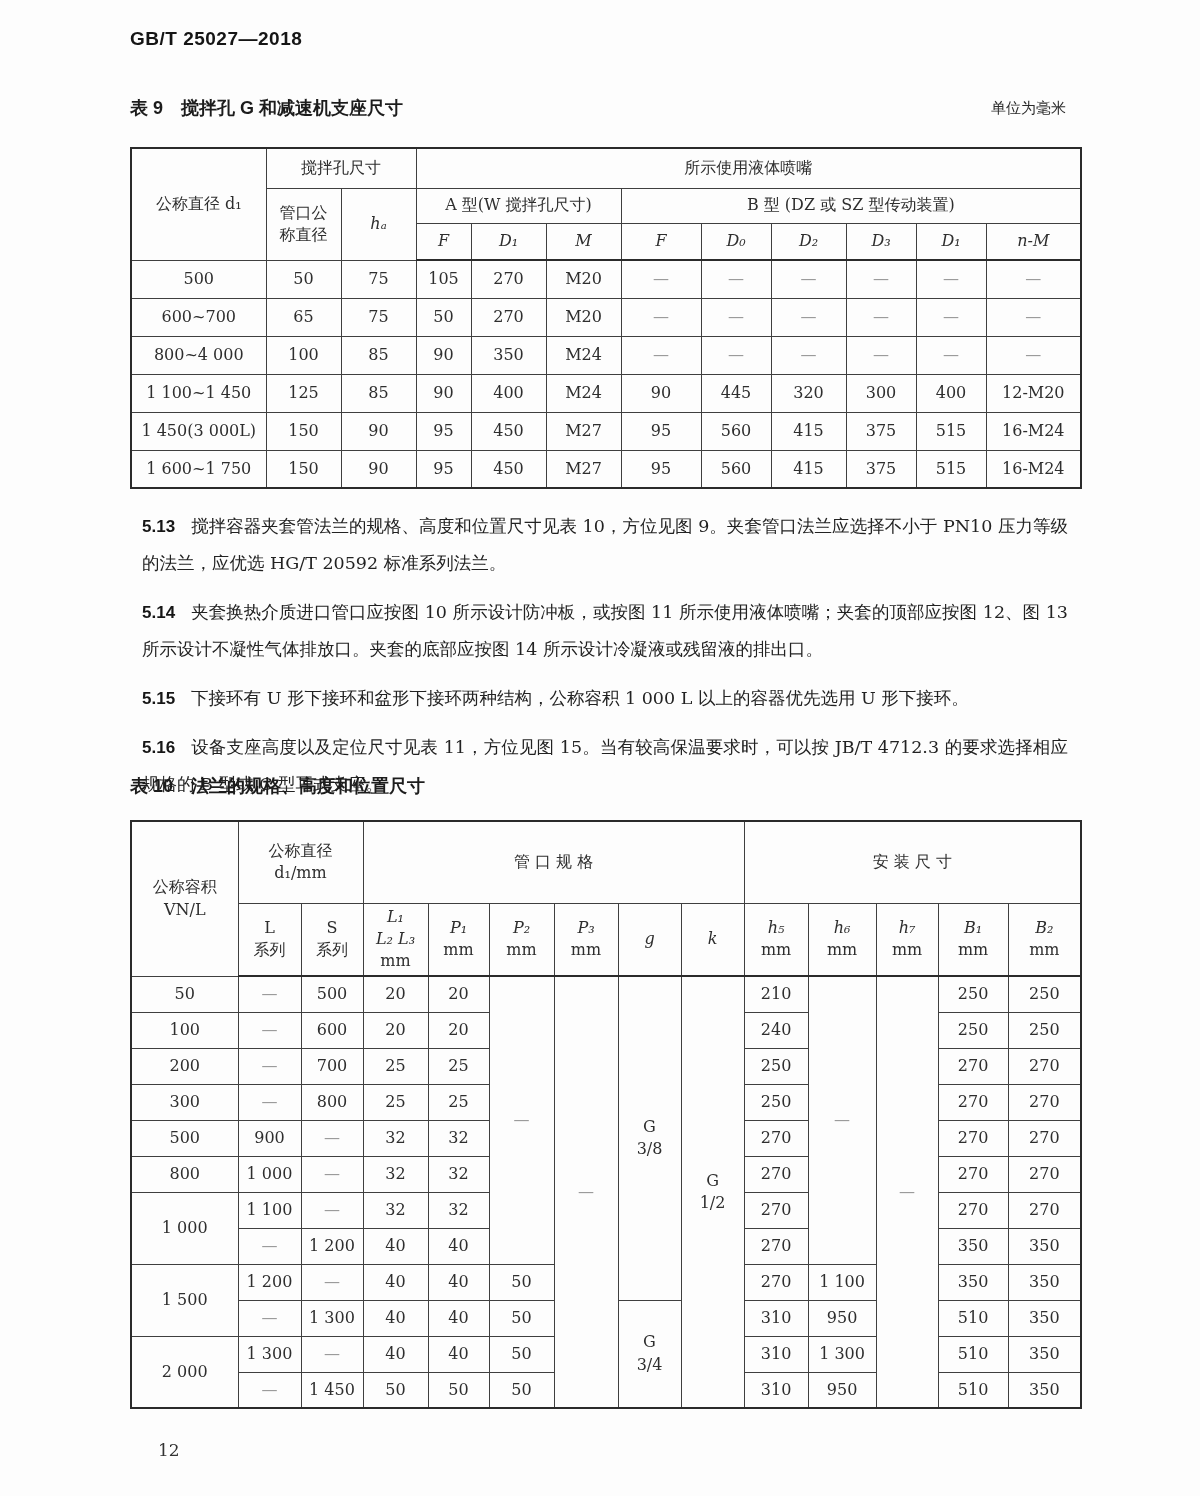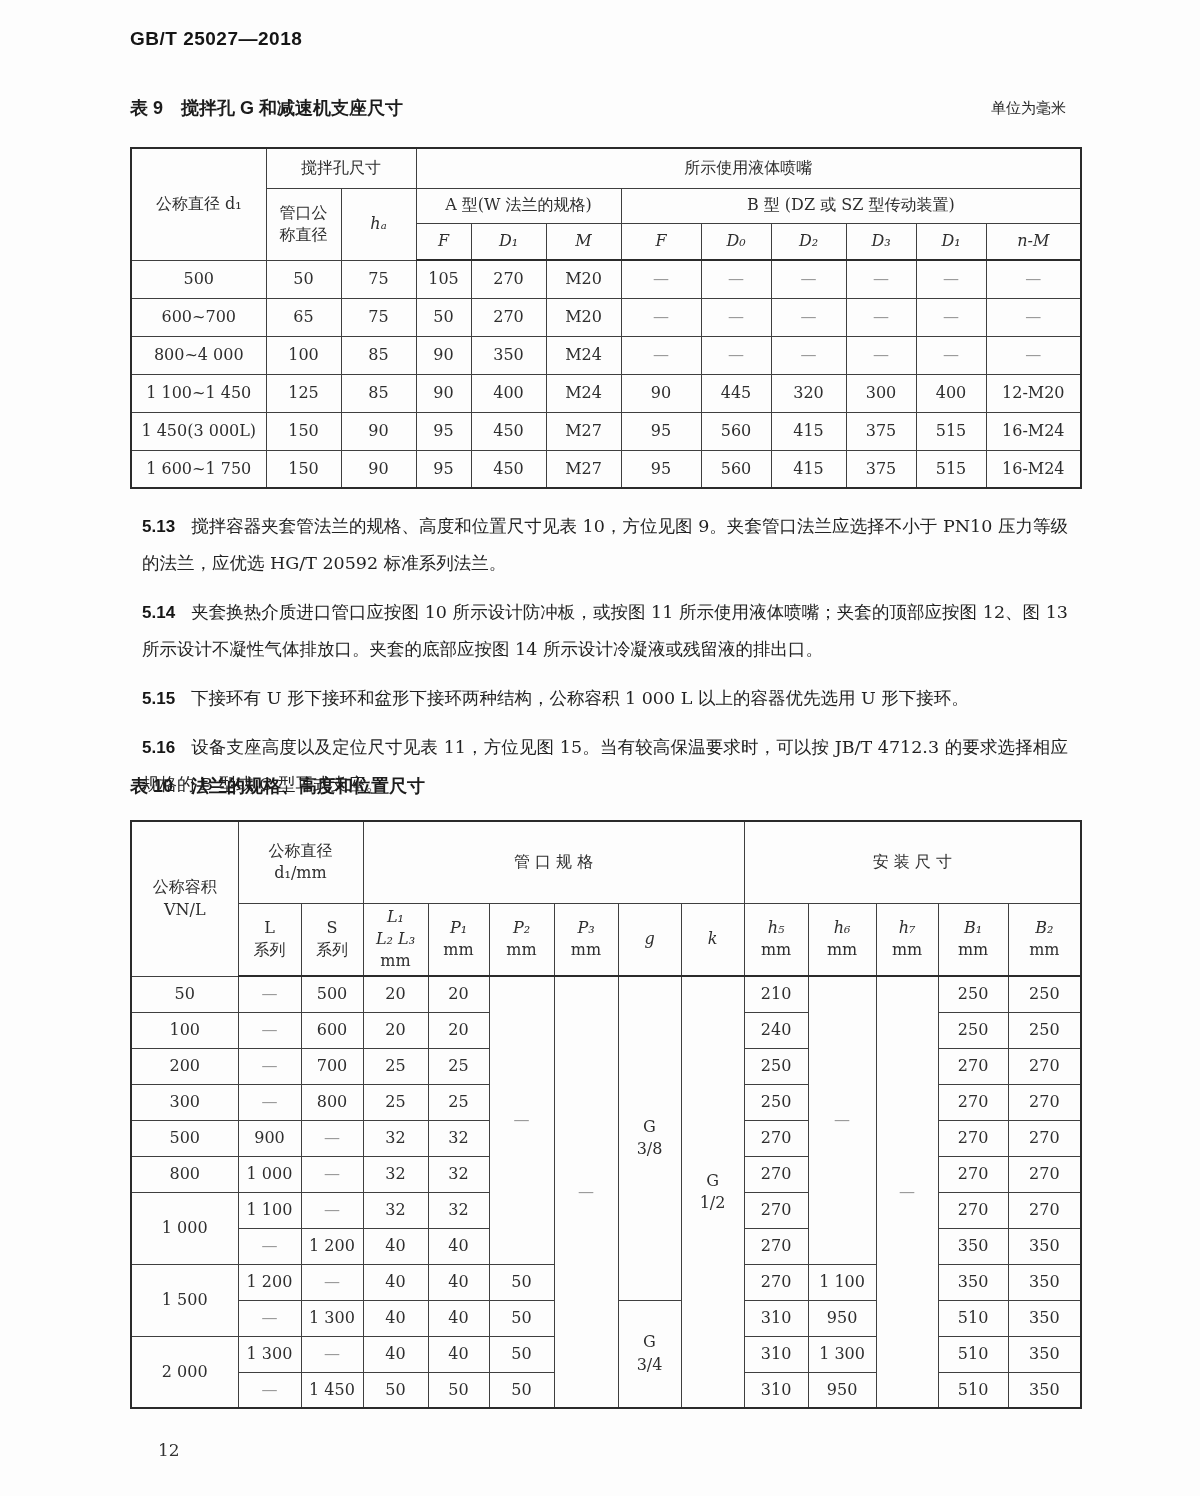--- a/index.html
+++ b/index.html
@@ -89,21 +89,21 @@
     <tbody>
         <tr class="hr1">
       <th rowspan="3">公称直径 d₁</th>
       <th colspan="2">搅拌孔尺寸</th>
       <th colspan="9">所示使用液体喷嘴</th>
     </tr>
     <tr class="hr2">
       <th rowspan="2">管口公
 称直径</th>
       <th rowspan="2" class="var">hₐ</th>
-      <th colspan="3">A 型(W 法兰的规格)</th>
+      <th colspan="3">A 型(W 搅拌孔尺寸)</th>
       <th colspan="6">B 型 (DZ 或 SZ 型传动装置)</th>
     </tr>
     <tr class="hr3 hsep">
       <th class="var">F</th>
       <th class="var">D₁</th>
       <th class="var">M</th>
       <th class="var">F</th>
       <th class="var">D₀</th>
       <th class="var">D₂</th>
       <th class="var">D₃</th>

